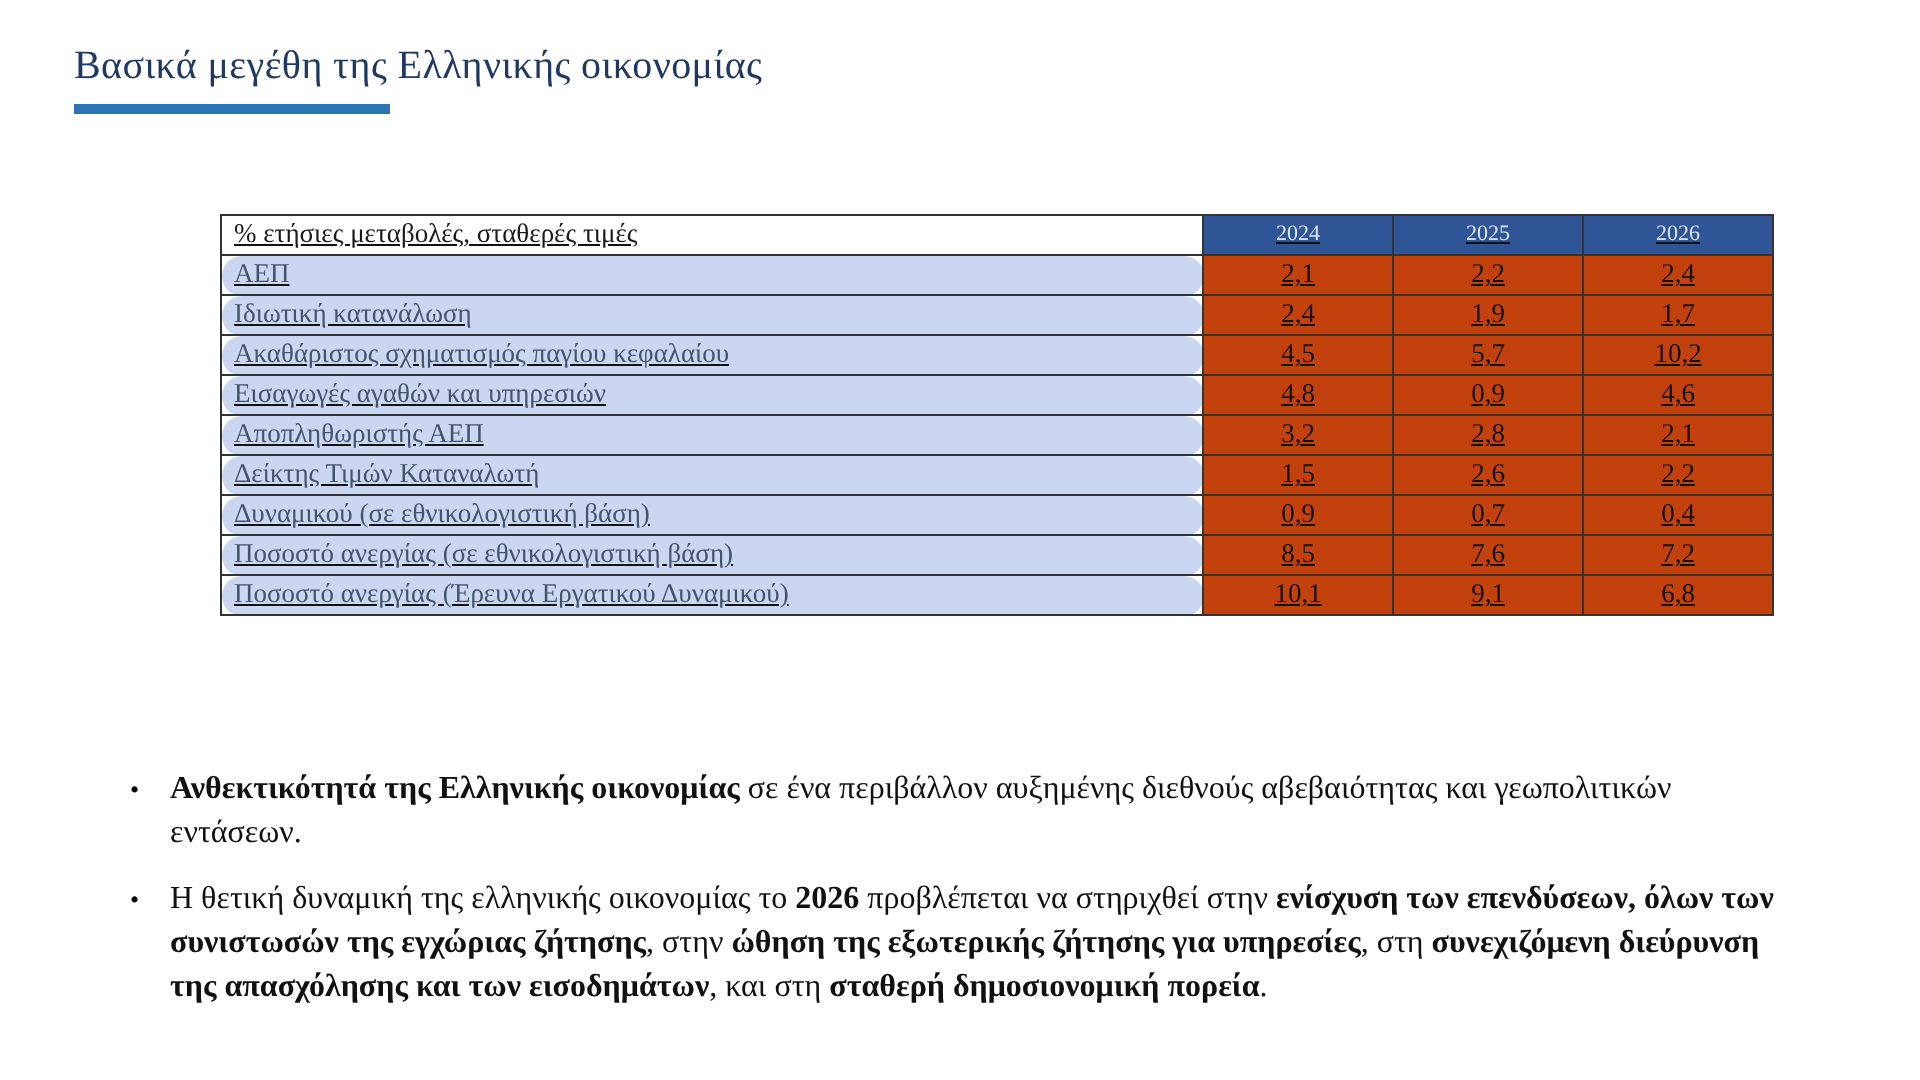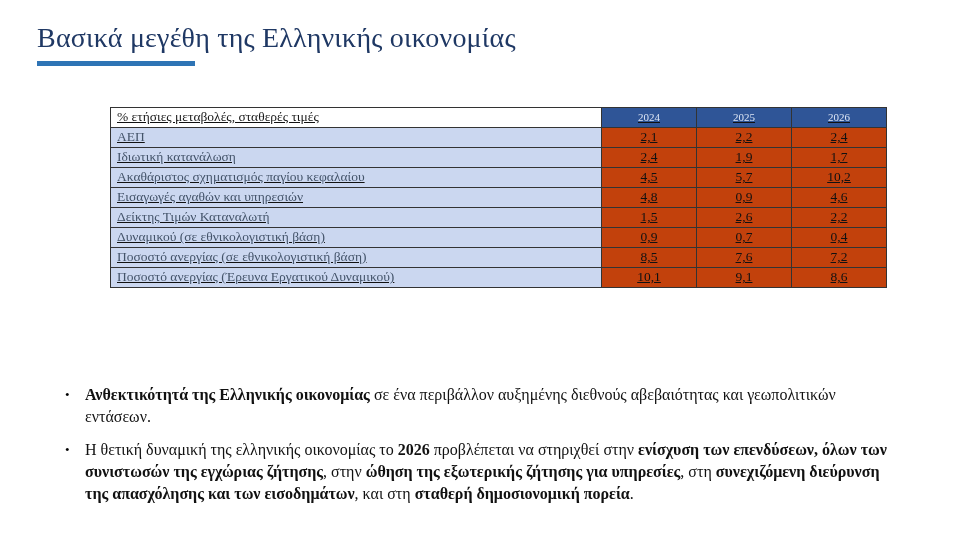--- a/index.html
+++ b/index.html
@@ -16,21 +16,21 @@
   body{
     width:960px;height:540px;overflow:hidden;background:#ffffff;
     font-family:"Liberation Serif","DejaVu Serif",serif;
     position:relative;
   }
   .slide{position:absolute;inset:0;}
 
   
   .title-block{position:absolute;left:37px;top:22px;}
   .page-title{
-    margin:0;font-size:28px;font-weight:400;color:var(--title-color);
+    margin:0;font-size:20px;font-weight:400;color:var(--title-color);
     letter-spacing:0.2px;white-space:nowrap;
   }
   .title-underline{width:158px;height:5px;background:var(--accent);margin-top:7px;}
 
   
   table.econ{
     position:absolute;left:110px;top:107px;width:736px;
     border-collapse:collapse;table-layout:fixed;
     font-size:13.5px;color:var(--body-text);text-decoration:underline;
   }
@@ -40,21 +40,21 @@
     overflow:hidden;white-space:nowrap;
   }
   th.label-head{
     width:478px;background:#ffffff;font-weight:400;text-align:left;color:#1a1a1a;
   }
   th.year{
     width:82px;background:var(--year-bg);color:var(--year-text);
     font-weight:400;text-align:center;font-size:11px;
   }
   td.row-label{
-    background:var(--label-bg);color:var(--label-text);text-align:left;
+    background:var(--label-bg);color:var(--label-text);text-align:left;border-radius:10px;
   }
   td.val{background:#c2410c;text-align:center;}
 
   
   ul.bullets{
     position:absolute;left:63px;top:384px;width:842px;
     margin:0;padding:0;list-style:none;
     font-size:16px;line-height:22px;color:var(--body-text);
   }
   ul.bullets li{position:relative;padding-left:22px;margin-bottom:11px;}
@@ -102,20 +102,26 @@
           <td class="val">5,7</td>
           <td class="val">10,2</td>
         </tr>
         <tr>
           <td class="row-label">Εισαγωγές αγαθών και υπηρεσιών</td>
           <td class="val">4,8</td>
           <td class="val">0,9</td>
           <td class="val">4,6</td>
         </tr>
         <tr>
+          <td class="row-label">Αποπληθωριστής ΑΕΠ</td>
+          <td class="val">3,2</td>
+          <td class="val">2,8</td>
+          <td class="val">2,1</td>
+        </tr>
+        <tr>
           <td class="row-label">Δείκτης Τιμών Καταναλωτή</td>
           <td class="val">1,5</td>
           <td class="val">2,6</td>
           <td class="val">2,2</td>
         </tr>
         <tr>
           <td class="row-label">Δυναμικού (σε εθνικολογιστική βάση)</td>
           <td class="val">0,9</td>
           <td class="val">0,7</td>
           <td class="val">0,4</td>
@@ -123,21 +129,21 @@
         <tr>
           <td class="row-label">Ποσοστό ανεργίας (σε εθνικολογιστική βάση)</td>
           <td class="val">8,5</td>
           <td class="val">7,6</td>
           <td class="val">7,2</td>
         </tr>
         <tr>
           <td class="row-label">Ποσοστό ανεργίας (Έρευνα Εργατικού Δυναμικού)</td>
           <td class="val">10,1</td>
           <td class="val">9,1</td>
-          <td class="val">8,6</td>
+          <td class="val">6,8</td>
         </tr>
       </tbody>
   </table>
 
   <ul class="bullets" id="bullet-list">
       <li><span class="dot">•</span><b>Ανθεκτικότητά της Ελληνικής οικονομίας</b><span> σε ένα περιβάλλον αυξημένης διεθνούς αβεβαιότητας και γεωπολιτικών εντάσεων.</span></li>
       <li><span class="dot">•</span><span>Η θετική δυναμική της ελληνικής οικονομίας το </span><b>2026</b><span> προβλέπεται να στηριχθεί στην </span><b>ενίσχυση των επενδύσεων, όλων των συνιστωσών της εγχώριας ζήτησης</b><span>, στην </span><b>ώθηση της εξωτερικής ζήτησης για υπηρεσίες</b><span>, στη </span><b>συνεχιζόμενη διεύρυνση της απασχόλησης και των εισοδημάτων</b><span>, και στη </span><b>σταθερή δημοσιονομική πορεία</b><span>.</span></li>
     </ul>
 
 </div>

